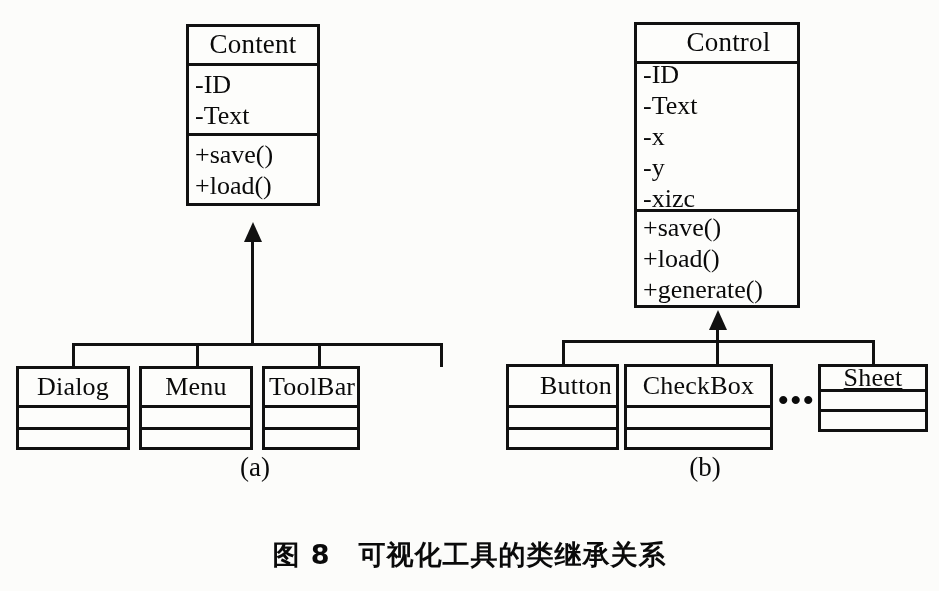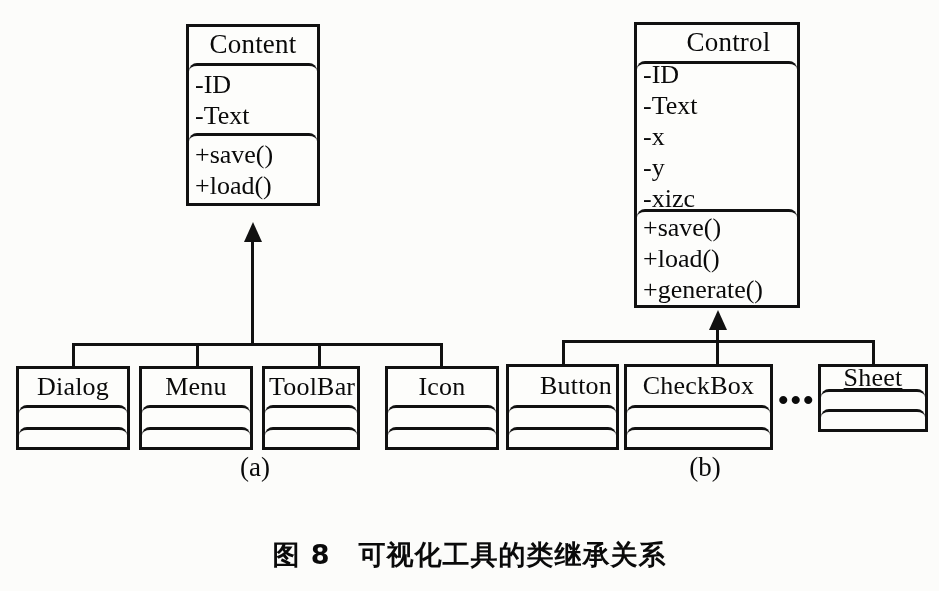--- a/index.html
+++ b/index.html
@@ -25,21 +25,20 @@
     background: #fdfdfb;
     display: flex;
     flex-direction: column;
   }
   .uml-section {
     box-sizing: border-box;
     display: flex;
     flex-direction: column;
     justify-content: center;
     overflow: hidden;
-    border-radius: 8px;
   }
   .uml-section + .uml-section {
     border-top: 3px solid #111;
   }
   .uml-name {
     text-align: center;
     font-size: 27px;
     line-height: 34px;
     letter-spacing: 0.2px;
     padding: 1px 4px 3px 4px;
@@ -146,25 +145,20 @@
     <div class="uml-section uml-empty" style="height:22px;"></div>
     <div class="uml-section uml-empty" style="flex:1;"></div>
   </div>
 
   <div class="uml-box" style="left:262px; top:366px; width:98px; height:84px;">
     <div class="uml-section uml-name small" style="height:36px;">ToolBar</div>
     <div class="uml-section uml-empty" style="height:22px;"></div>
     <div class="uml-section uml-empty" style="flex:1;"></div>
   </div>
 
-  <div class="uml-box" style="left:385px; top:366px; width:114px; height:84px;">
-    <div class="uml-section uml-name small" style="height:36px;">Icon</div>
-    <div class="uml-section uml-empty" style="height:22px;"></div>
-    <div class="uml-section uml-empty" style="flex:1;"></div>
-  </div>
 
   <div class="sub-label" style="left:205px; top:452px; width:100px;">(a)</div>
 
   <div class="uml-box" style="left:634px; top:22px; width:166px; height:286px;">
     <div class="uml-section uml-name" style="height:36px;padding-left:27px;">Control</div>
     <div class="uml-section uml-members" style="height:148px;">
       <div class="uml-member">-ID</div>
       <div class="uml-member">-Text</div>
       <div class="uml-member">-x</div>
       <div class="uml-member">-y</div>

